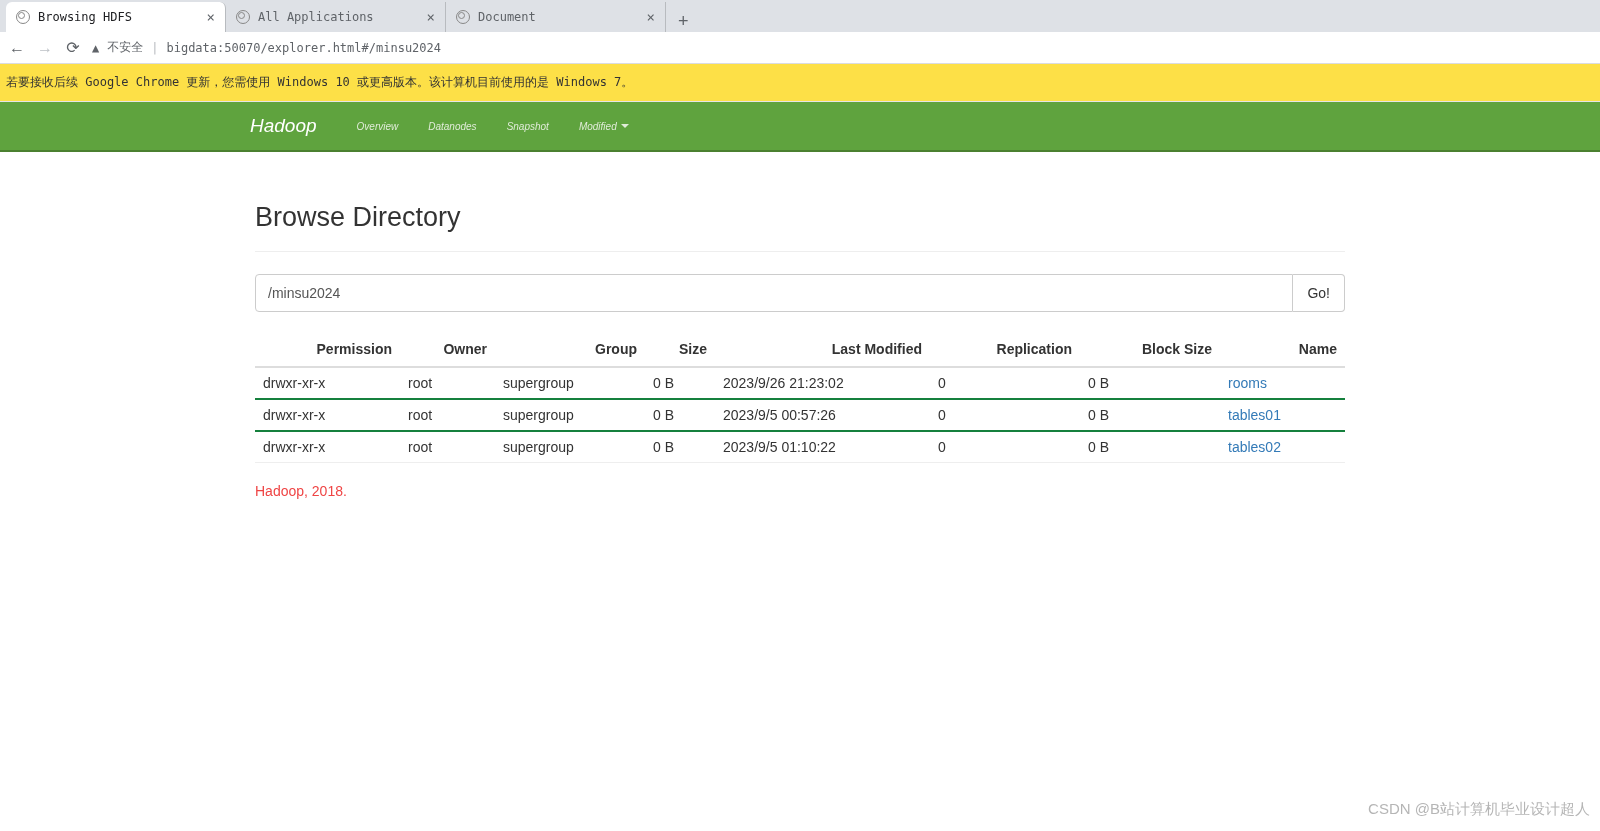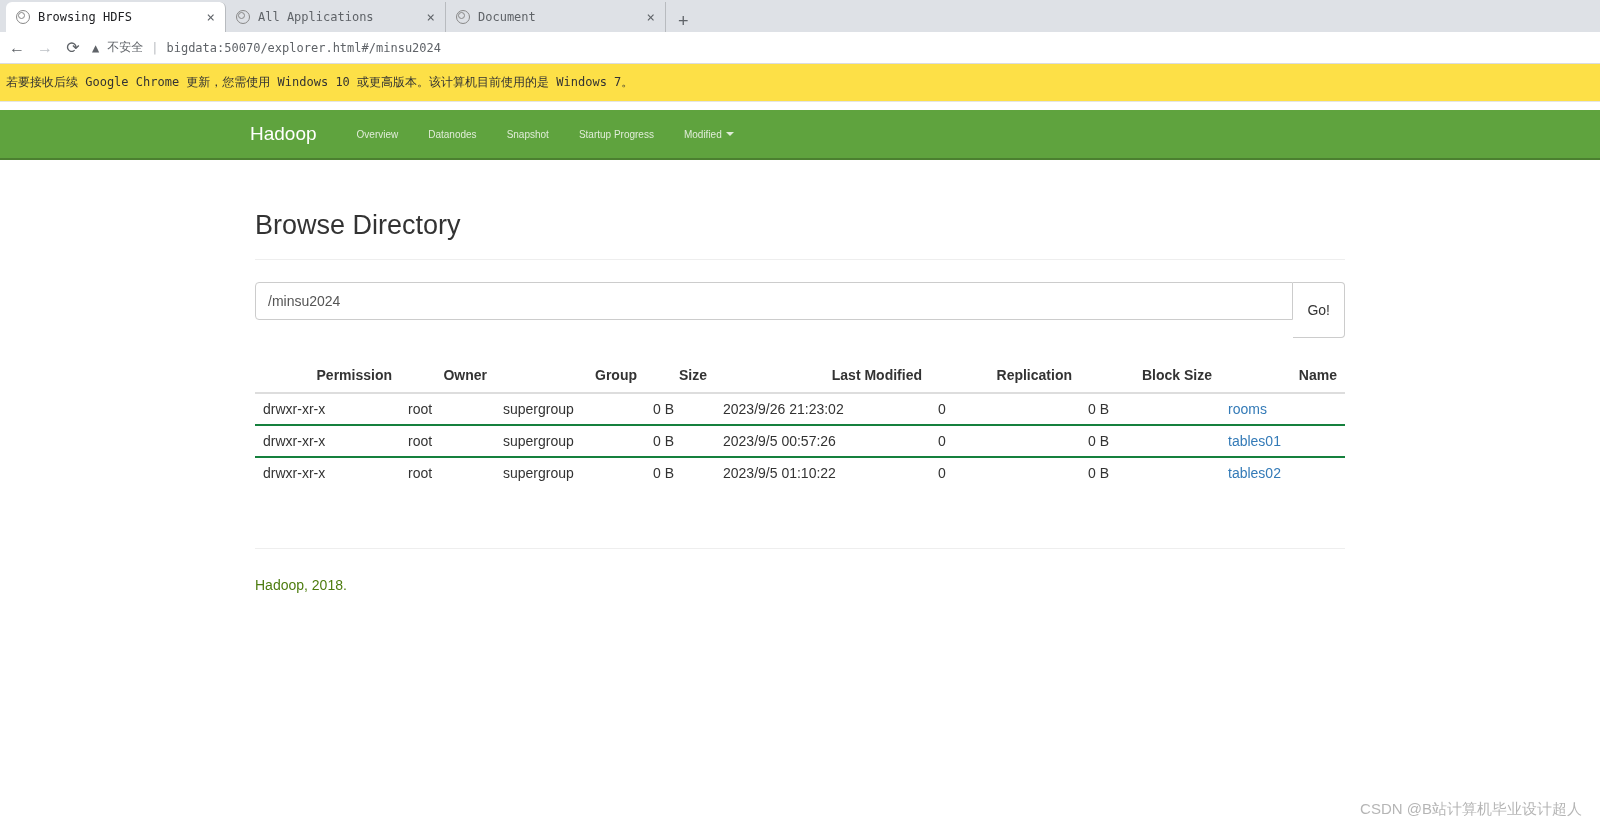--- a/index.html
+++ b/index.html
@@ -22,50 +22,50 @@
     .url-wrap { flex: 1; display: flex; align-items: center; gap: 8px; font-family: "SimSun", monospace; font-size: 12px; color: #5f6368; }
     .url-wrap .warn { color: #5f6368; font-size: 12px; }
     .url-wrap .sep { color: #b8bbbf; }
     .url-wrap .url { color: #5f6368; }
 
     
     .banner { font-family: "SimSun", monospace; font-size: 12px; color: #333; padding: 10px 6px; border-bottom: 1px solid #e5e5e5; background: #fde047; }
 
     
     .navbar { background: #5fa33e; height: 50px; border-bottom: 2px solid #4b8030; }
-    .navbar-inner { width: 1100px; margin: 8px auto; display: flex; align-items: center; height: 100%; }
+    .navbar-inner { width: 1100px; margin: 0 auto; display: flex; align-items: center; height: 100%; font-style: italic; }
     .brand { color: #fff; font-size: 19px; font-weight: 500; padding: 0 15px 0 0; margin-right: 10px; }
     .nav-item { color: #e0ecd8; font-size: 10px; padding: 0 15px; height: 100%; display: flex; align-items: center; }
     .nav-item .caret { display:inline-block; margin-left:4px; width:0; height:0; border-left:4px solid transparent; border-right:4px solid transparent; border-top:4px solid #e0ecd8; vertical-align:middle; }
 
     
     .container { width: 1090px; margin: 0 auto; padding-top: 50px; }
     .page-title { font-size: 27px; font-weight: 500; color: #333; margin-bottom: 18px; }
     hr.sep-line { border: none; border-top: 1px solid #eee; margin-bottom: 22px; }
 
     .input-group { display: flex; margin-bottom: 20px; }
     .path-input { flex: 1; height: 38px; border: 1px solid #ccc; border-radius: 4px 0 0 4px; padding: 0 12px; font-size: 14px; color: #555; }
-    .go-btn { height: 56px; border: 1px solid #ccc; border-left: none; background: #fff; padding: 0 14px; font-size: 14px; color: #333; border-radius: 0 4px 4px 0; cursor: pointer; }
+    .go-btn { height: 38px; border: 1px solid #ccc; border-left: none; background: #fff; padding: 0 14px; font-size: 14px; color: #333; border-radius: 0 4px 4px 0; cursor: pointer; }
 
     table.listing { width: 100%; border-collapse: collapse; font-size: 14px; color: #333; }
     table.listing th { text-align: right; font-weight: 700; padding: 9px 8px; border-bottom: 2px solid #ddd; }
     table.listing td { padding: 7px 8px; border-top: 2px solid #15803d; }
     table.listing a { color: #337ab7; text-decoration: none; }
 
     .col-perm { width: 145px; }
     .col-owner { width: 95px; }
     .col-group { width: 150px; }
     .col-size { width: 70px; }
     .col-mod { width: 215px; }
     .col-rep { width: 150px; }
     .col-block { width: 140px; }
 
-    .footer { margin-top: 60px; padding-top: 28px; border-top: 1px solid #eee; font-size: 14px; color: #4d7c0f; }
+    .footer { padding-top: 20px; border-top: 1px solid #eee; font-size: 14px; color: #ef4444; }
 
-    .watermark { position: fixed; right: 18px; bottom: 12px; font-size: 15px; color: rgba(120,120,120,0.55); font-family: "Microsoft YaHei", sans-serif; }
+    .watermark { position: fixed; right: 10px; bottom: 12px; font-size: 15px; color: rgba(120,120,120,0.55); font-family: "Microsoft YaHei", sans-serif; }
   </style>
 </head>
 <body>
 
 <div class="browser-chrome">
   <div class="browser-tabs">
     <div class="tab active">
       <span class="favicon"></span>
       <span>Browsing HDFS</span>
       <span class="close">×</span>
@@ -96,21 +96,20 @@
 </div>
 
 <div class="banner">若要接收后续 Google Chrome 更新，您需使用 Windows 10 或更高版本。该计算机目前使用的是 Windows 7。</div>
 
 <div class="navbar">
   <div class="navbar-inner">
     <div class="brand">Hadoop</div>
     <div class="nav-item">Overview</div>
     <div class="nav-item">Datanodes</div>
     <div class="nav-item">Snapshot</div>
-    <div class="nav-item">Startup Progress</div>
     <div class="nav-item">
       <span>Modified</span>
       <span class="caret"></span>
     </div>
   </div>
 </div>
 
 <div class="container">
   <h1 class="page-title">Browse Directory</h1>
   <hr class="sep-line">

